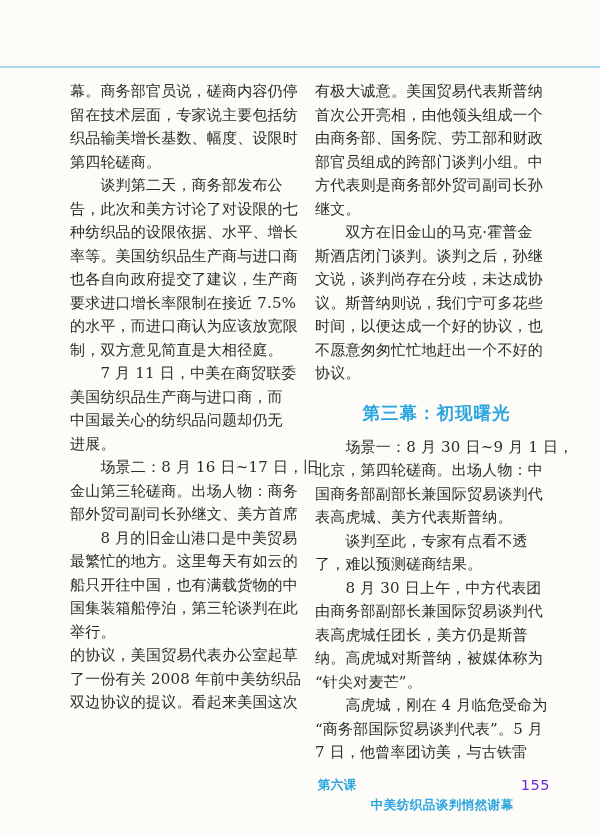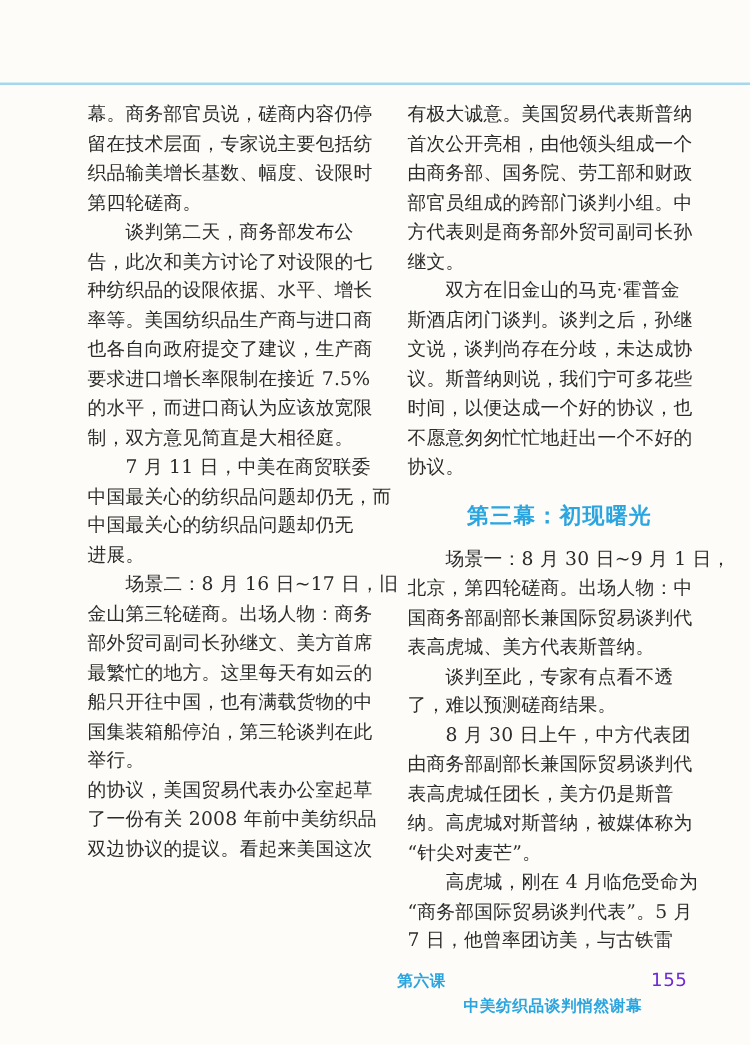--- a/index.html
+++ b/index.html
@@ -19,21 +19,21 @@
   }
   .top-rule{
     position:absolute;left:0;top:66px;width:600px;height:2px;
     background:var(--divider-blue);
   }
   .columns{
     position:absolute;top:80px;left:70px;width:476px;
     display:flex;justify-content:flex-start;
   }
   .col{width:231px;}
-  .col-right{margin-left:25px;}
+  .col-right{margin-left:14px;}
   .line{
     font-size:15px;
     line-height:23.5px;
     height:23.5px;
     letter-spacing:0.2px;
     white-space:nowrap;
     text-align:justify;
   }
   .heading{
     margin:14px 0 10px 0;
@@ -97,33 +97,34 @@
       <div class="line">也各自向政府提交了建议，生产商</div>
 
       <div class="line">要求进口增长率限制在接近 7.5%</div>
 
       <div class="line">的水平，而进口商认为应该放宽限</div>
 
       <div class="line">制，双方意见简直是大相径庭。</div>
 
       <div class="line">　　7 月 11 日，中美在商贸联委</div>
 
-      <div class="line">中国最关心的纺织品问题却仍无，而</div>
+      <div class="line">美国纺织品生产商与进口商，而</div>
 
       <div class="line">中国最关心的纺织品问题却仍无</div>
 
       <div class="line">进展。</div>
 
       <div class="line">　　场景二：8 月 16 日~17 日，旧</div>
 
       <div class="line">金山第三轮磋商。出场人物：商务</div>
 
       <div class="line">部外贸司副司长孙继文、美方首席</div>
 
 
+      <div class="line">　　8 月的旧金山港口是中美贸易</div>
 
       <div class="line">最繁忙的地方。这里每天有如云的</div>
 
       <div class="line">船只开往中国，也有满载货物的中</div>
 
       <div class="line">国集装箱船停泊，第三轮谈判在此</div>
 
       <div class="line">举行。</div>
 
 

